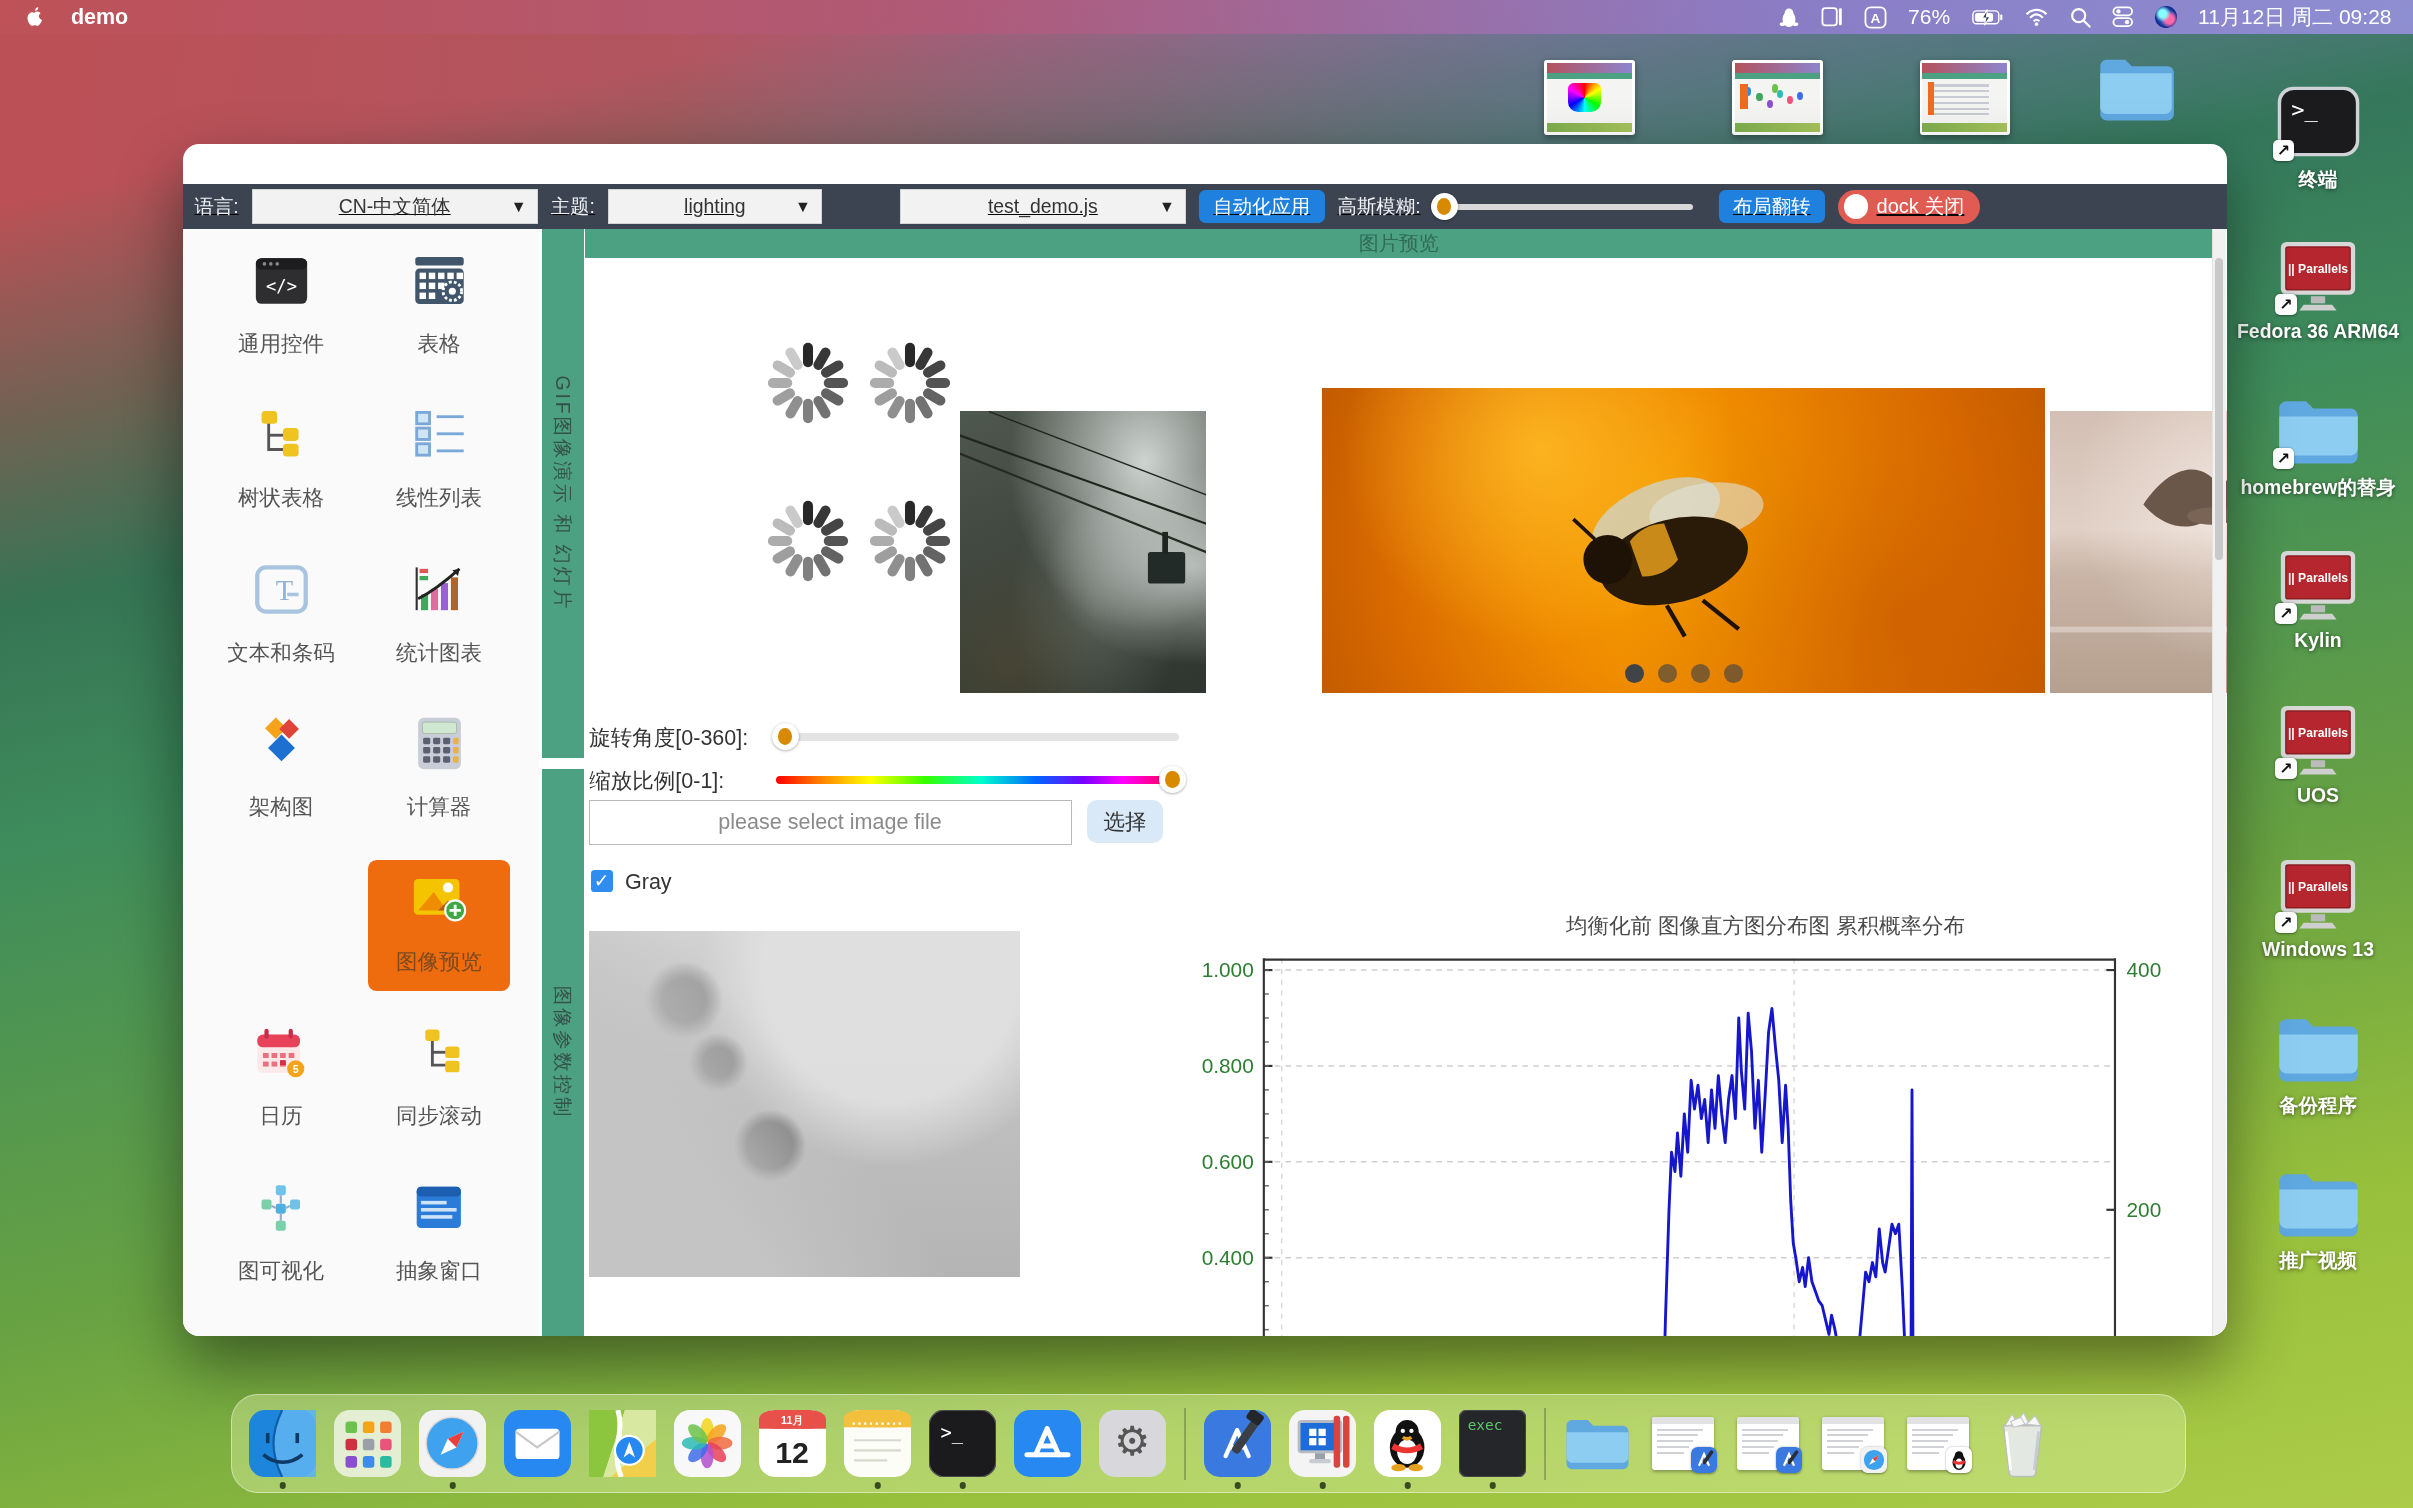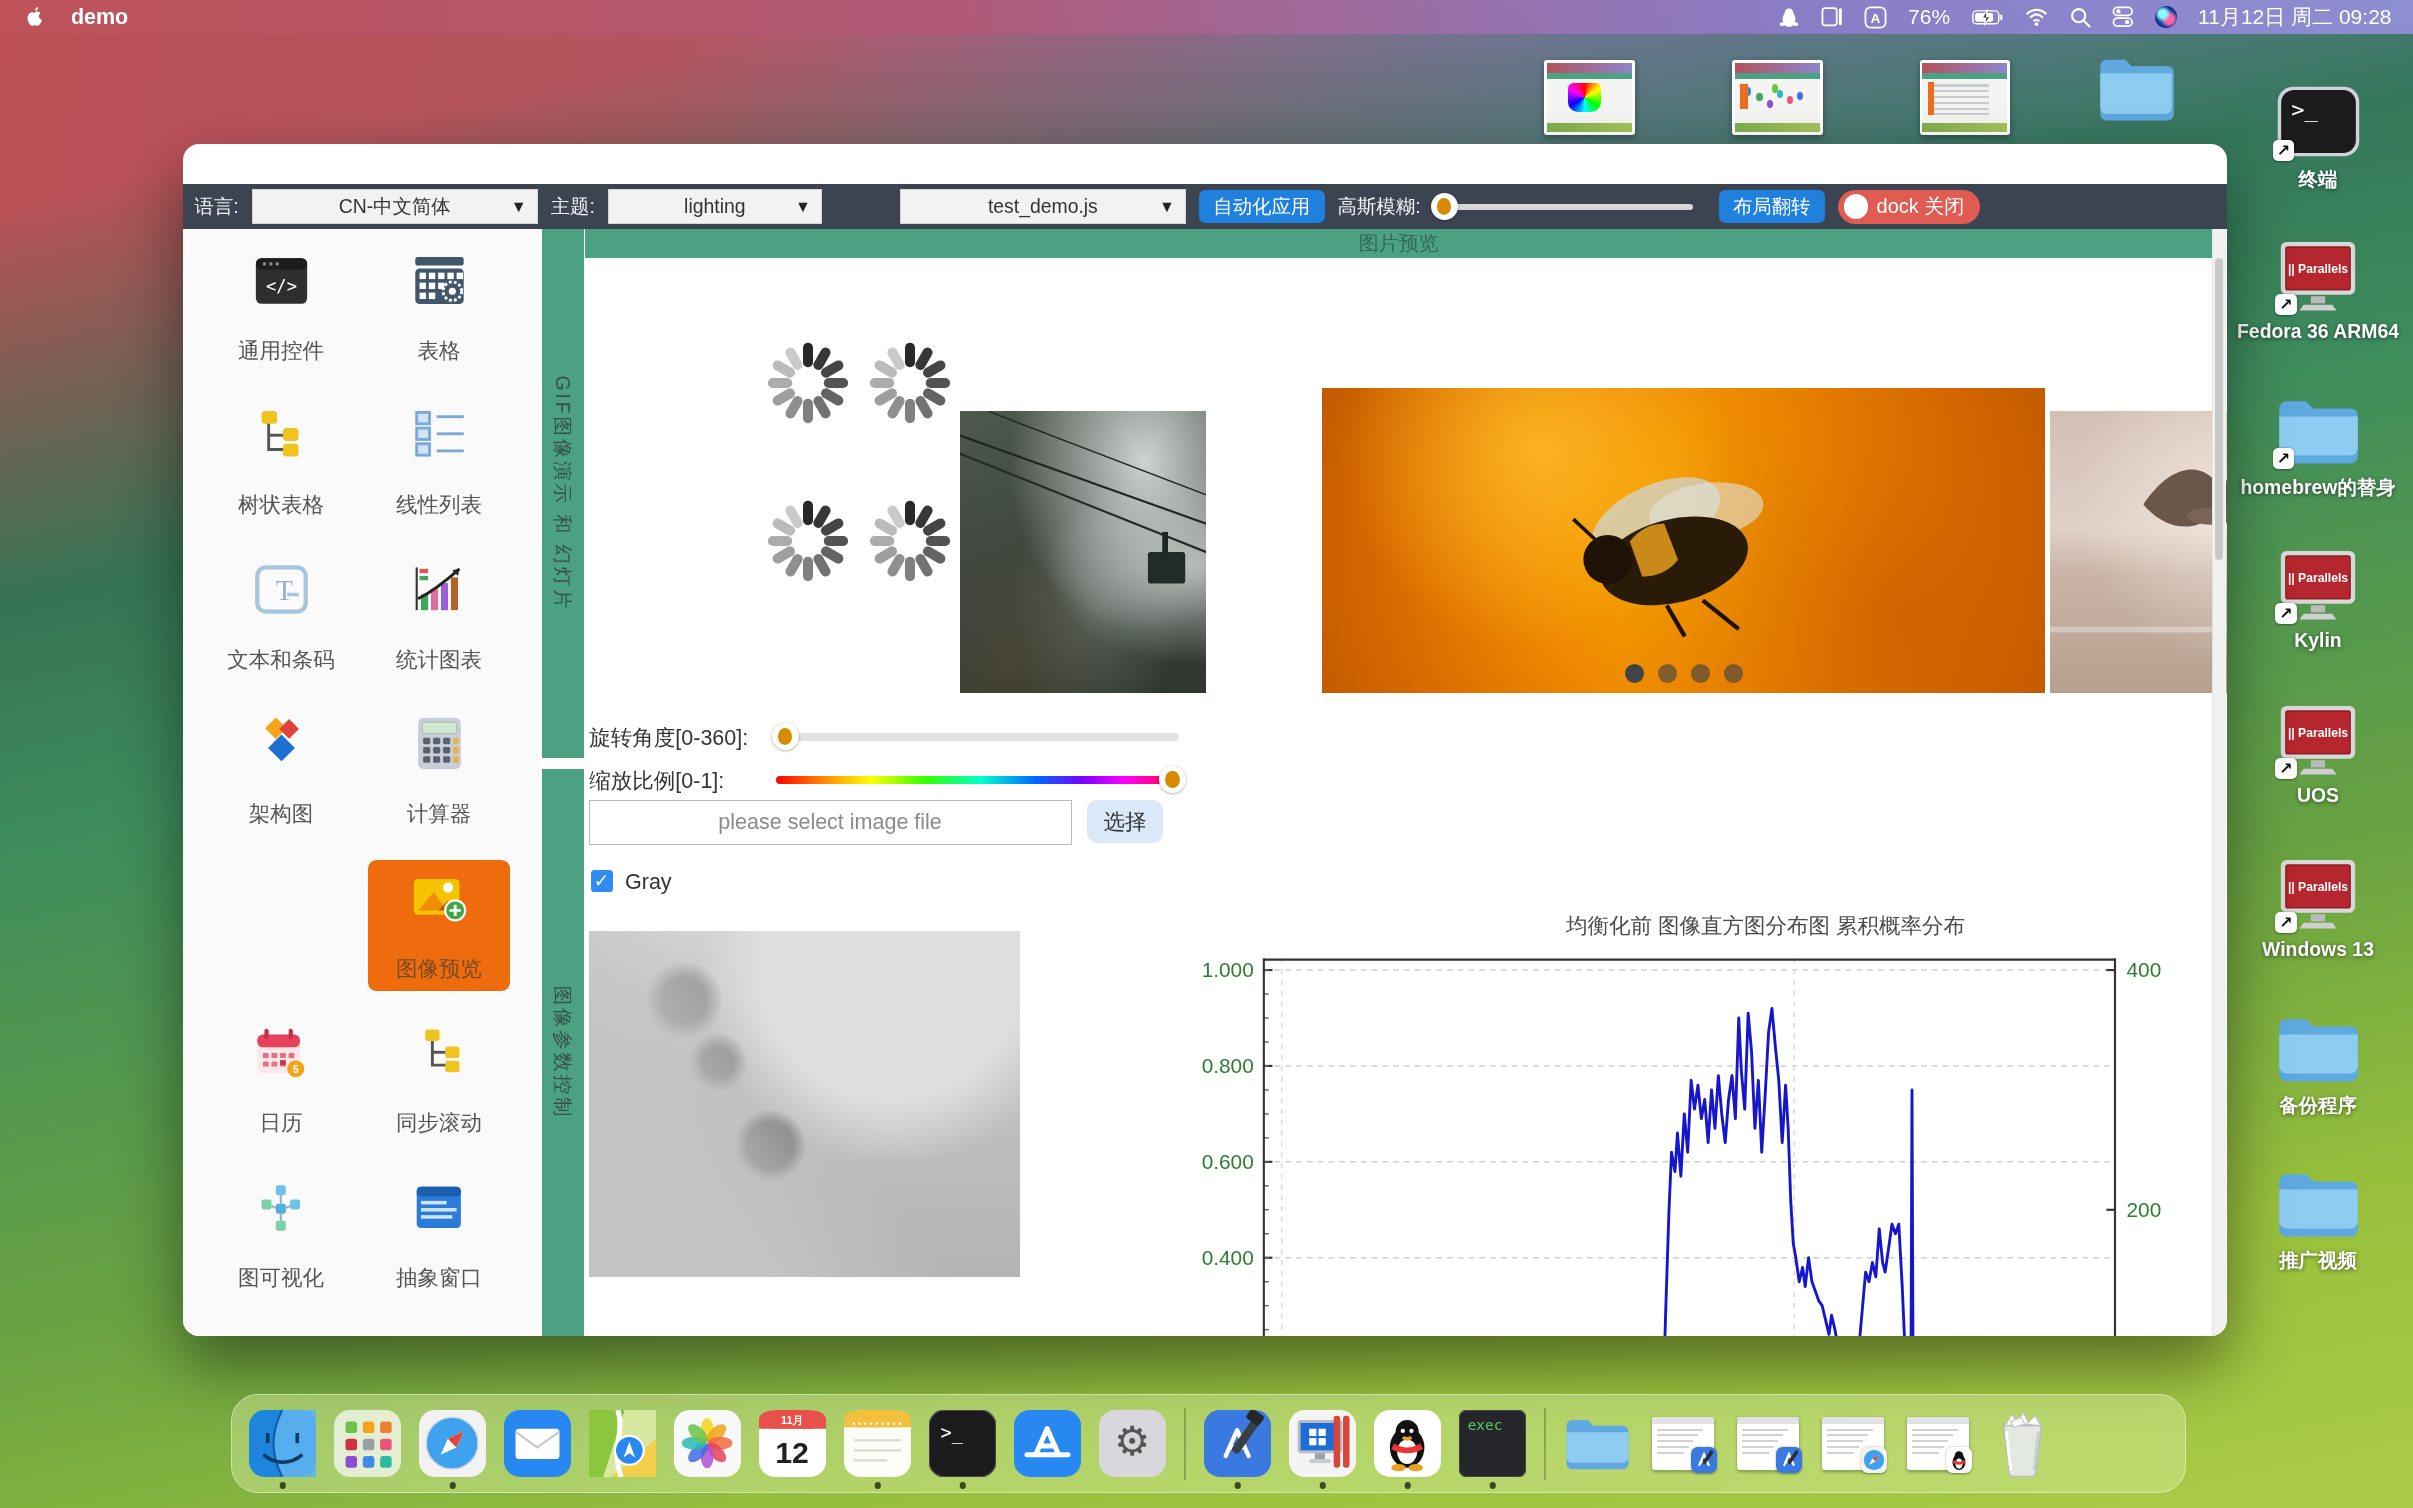--- a/index.html
+++ b/index.html
@@ -28,36 +28,36 @@
   .dicon .lab{color:#fff;font-size:19.4px;font-weight:bold;text-shadow:0 1.4px 4.3px rgba(0,0,0,.55);white-space:nowrap;}
   .alias{position:absolute;left:-2.9px;bottom:-1.4px;width:21.5px;height:21.5px;background:#fff;border-radius:5px;
          display:flex;align-items:center;justify-content:center;font-size:16px;color:#111;font-weight:bold;
          box-shadow:0 0.7px 2.2px rgba(0,0,0,.4);}
   
   #window{left:183px;top:144px;width:2044px;height:1192px;border-radius:16px;overflow:hidden;
           box-shadow:0 29px 65px rgba(0,0,0,.45);background:#fff;}
   #titlebar{left:0;top:0;width:100%;height:40px;background:#3c4452;display:flex;align-items:center;}
   .tl{width:19.4px;height:19.4px;border-radius:50%;margin-left:13.6px;}
   #titlebar .title{color:#e9ecf2;font-size:21.5px;margin-left:16px;white-space:pre;}
-  #toolbar{left:0;top:40px;width:100%;height:45px;background:#3c4452;display:flex;align-items:center;gap:13px;padding-left:11.5px;box-sizing:border-box;}
+  #toolbar{left:0;top:40px;width:100%;height:45px;background:#3c4452;display:flex;align-items:center;gap:13px;padding-left:11.5px;box-sizing:border-box;text-decoration:underline;}
   #toolbar .lb{color:#f0f2f5;font-size:19.4px;white-space:nowrap;}
   .dd{height:33px;background:#f2f2f2;border:0.7px solid #d5d5d5;display:flex;align-items:center;justify-content:center;position:relative;font-size:19.4px;color:#333;}
   .dd .caret{position:absolute;right:10px;font-size:16px;color:#222;}
   .btn-blue{height:33px;padding:0 14.4px;background:#1f80dd;color:#fff;font-size:19.4px;border-radius:6.5px;display:flex;align-items:center;}
   .pill-red{height:34px;padding:0 16px 0 5.7px;background:#e05b52;border-radius:18.7px;display:flex;align-items:center;gap:8.6px;color:#fff;font-size:20px;}
   .pill-red .knob{width:24.4px;height:24.4px;border-radius:50%;background:#fff;}
   .tslider{position:relative;width:259px;height:33px;}
   .tslider .track{position:absolute;left:0;right:0;top:13.6px;height:6.5px;border-radius:3.6px;background:#d8d8d8;}
   .sknob{position:absolute;top:2.9px;width:27px;height:27px;border-radius:50%;background:#fff;box-shadow:0 0.7px 2.9px rgba(0,0,0,.35);display:flex;align-items:center;justify-content:center;}
   .sknob i{width:14.4px;height:17px;border-radius:50%;background:#d78a00;}
   
   #sidebar{left:0;top:85px;width:356px;bottom:0;background:#fafafa;}
   .sb-item{position:absolute;width:142px;height:131px;display:flex;flex-direction:column;align-items:center;border-radius:8.6px;}
   .sb-item .ic{width:57px;height:57px;display:flex;align-items:center;justify-content:center;margin-top:10px;}
-  .sb-item .lab{font-size:21.5px;color:#555;margin-top:27px;white-space:nowrap;}
+  .sb-item .lab{font-size:21.5px;color:#555;margin-top:20px;white-space:nowrap;}
   .sb-item.sel{background:#ee6c0d;}
   .sb-item.sel .lab{color:#7a4a22;}
   #tabstrip{left:359px;top:85px;width:42px;bottom:0;}
   .vtab{position:absolute;left:0;width:42px;background:#4da183;display:flex;align-items:center;justify-content:center;}
   .vtab span{transform:rotate(90deg);white-space:nowrap;font-size:19.4px;color:#34514a;letter-spacing:2.9px;}
   #main{left:402px;top:85px;right:14.4px;bottom:0;}
   #pheader{left:0;top:0;right:0;height:29px;background:#4da183;display:flex;align-items:center;justify-content:center;color:#2f6b58;font-size:20px;}
   
   .spinner{position:absolute;width:86px;height:86px;}
   .img{position:absolute;overflow:hidden;}

